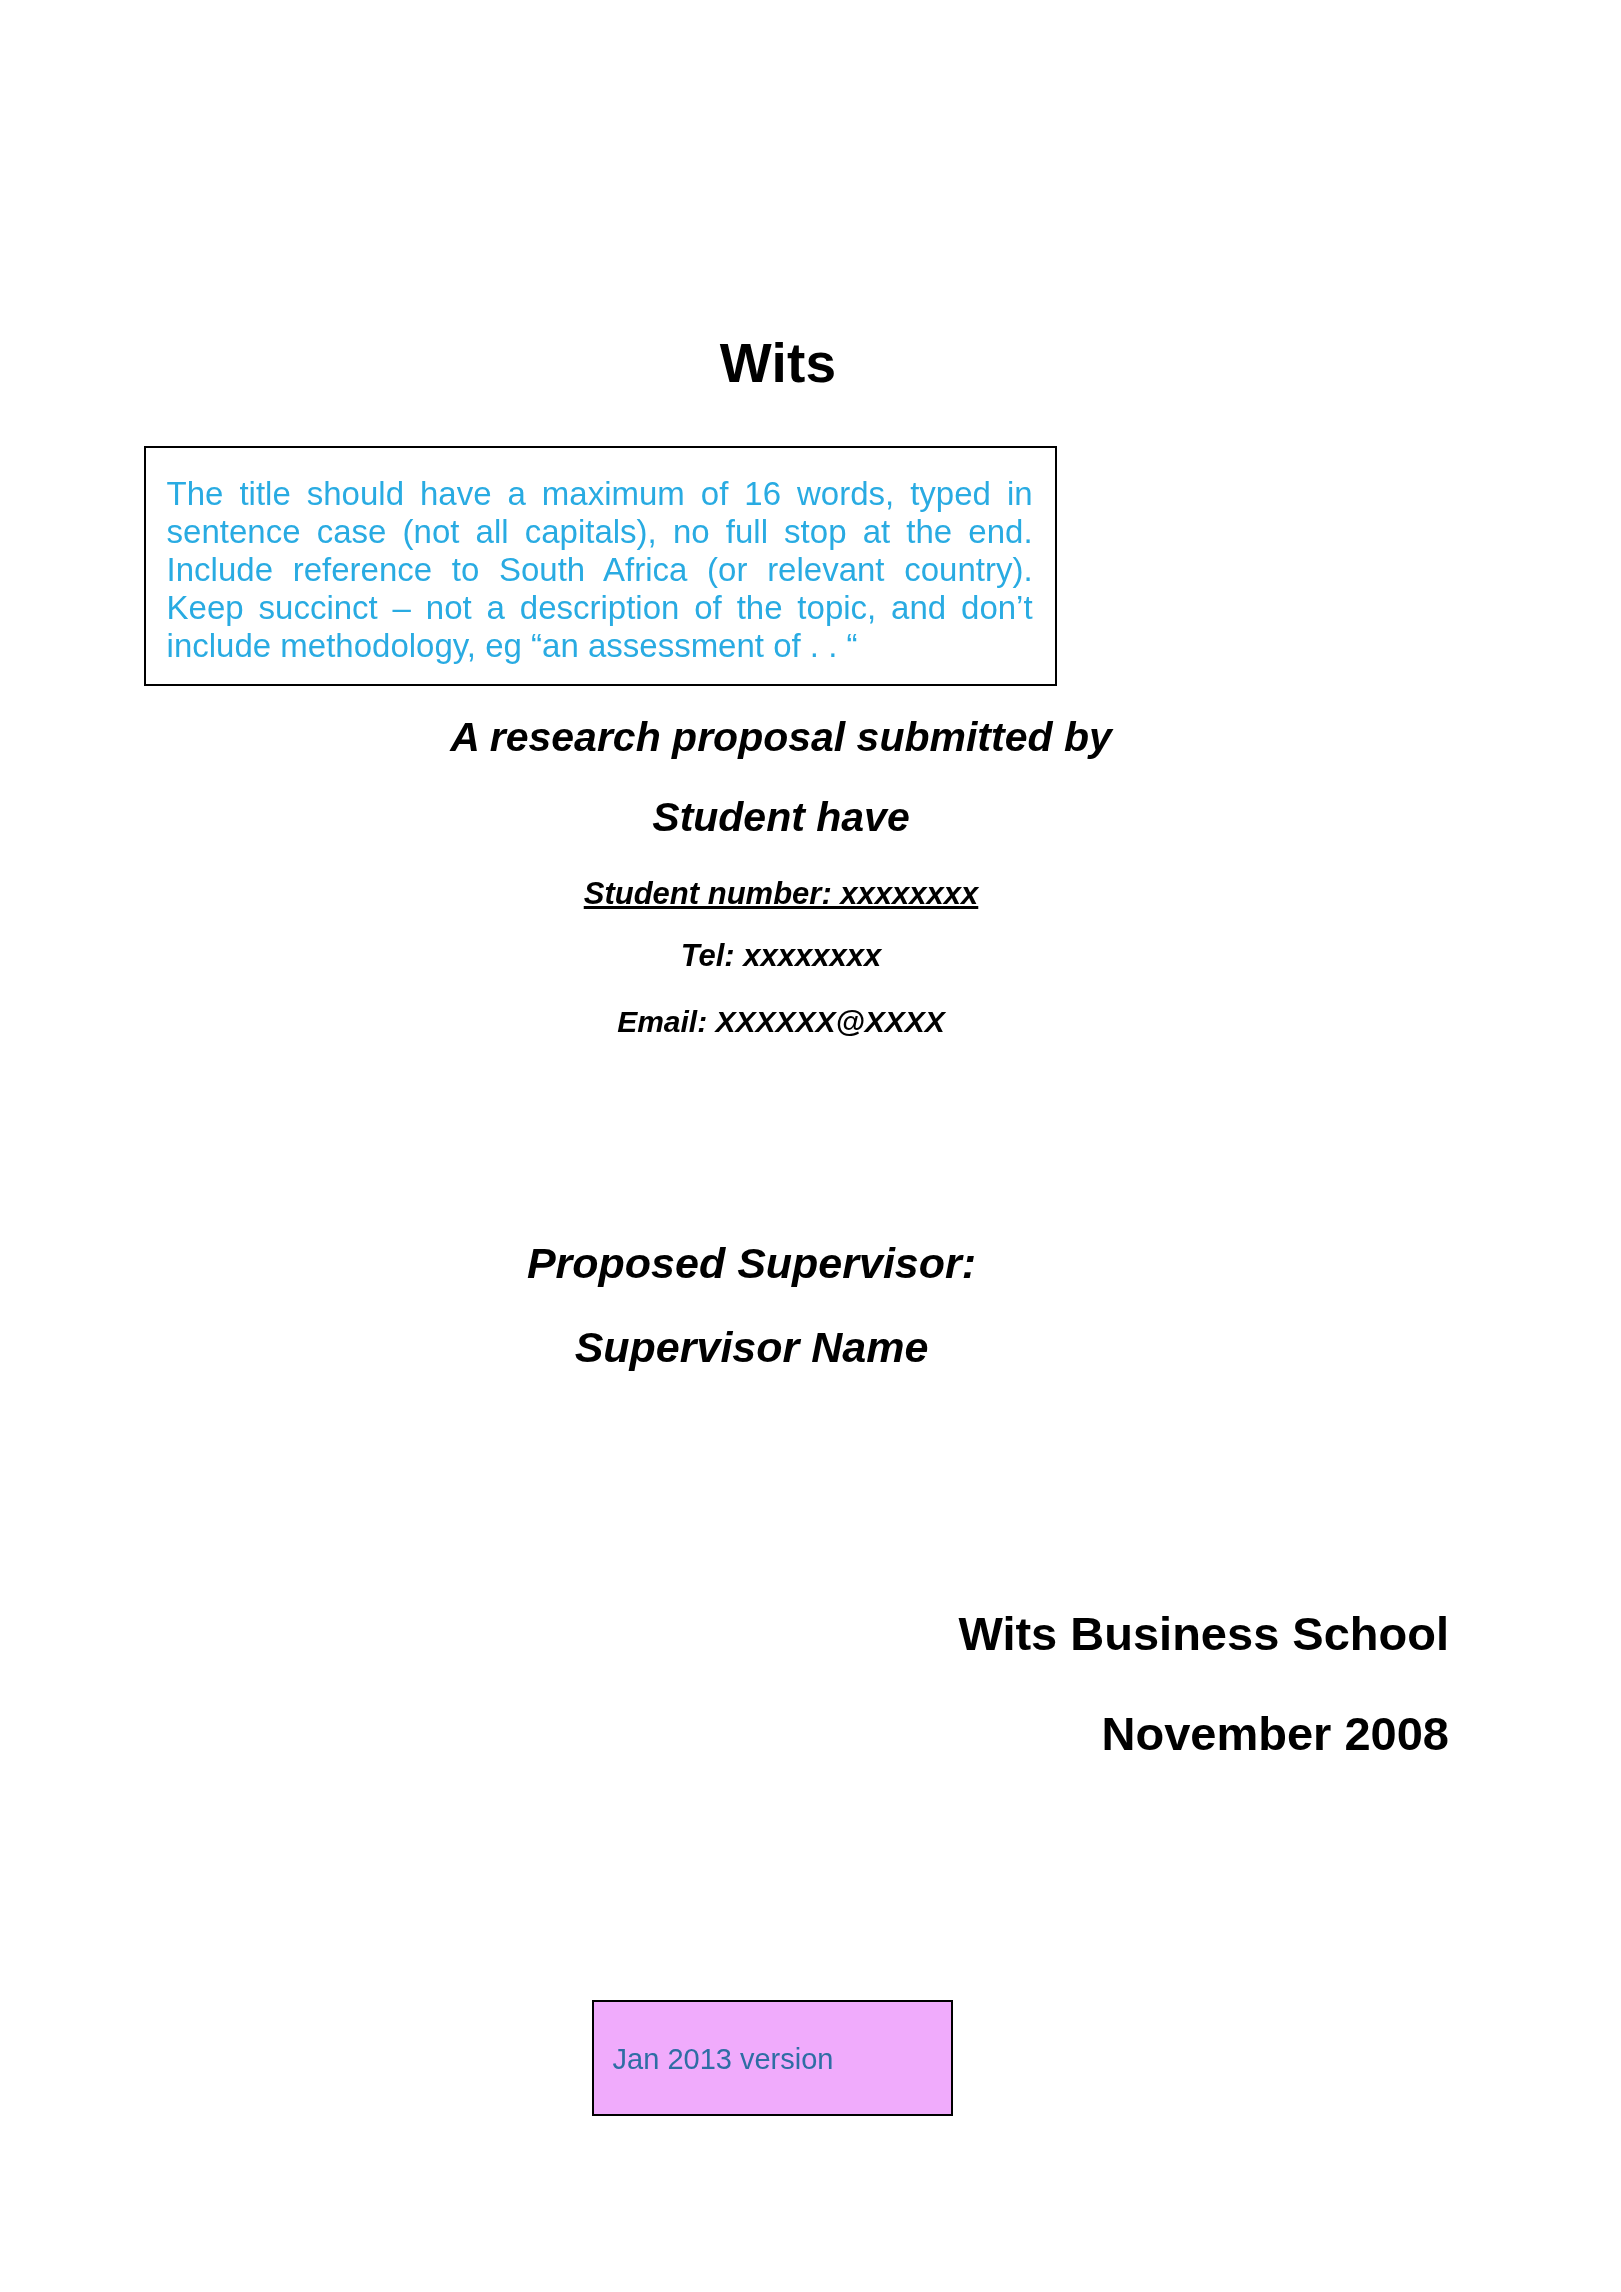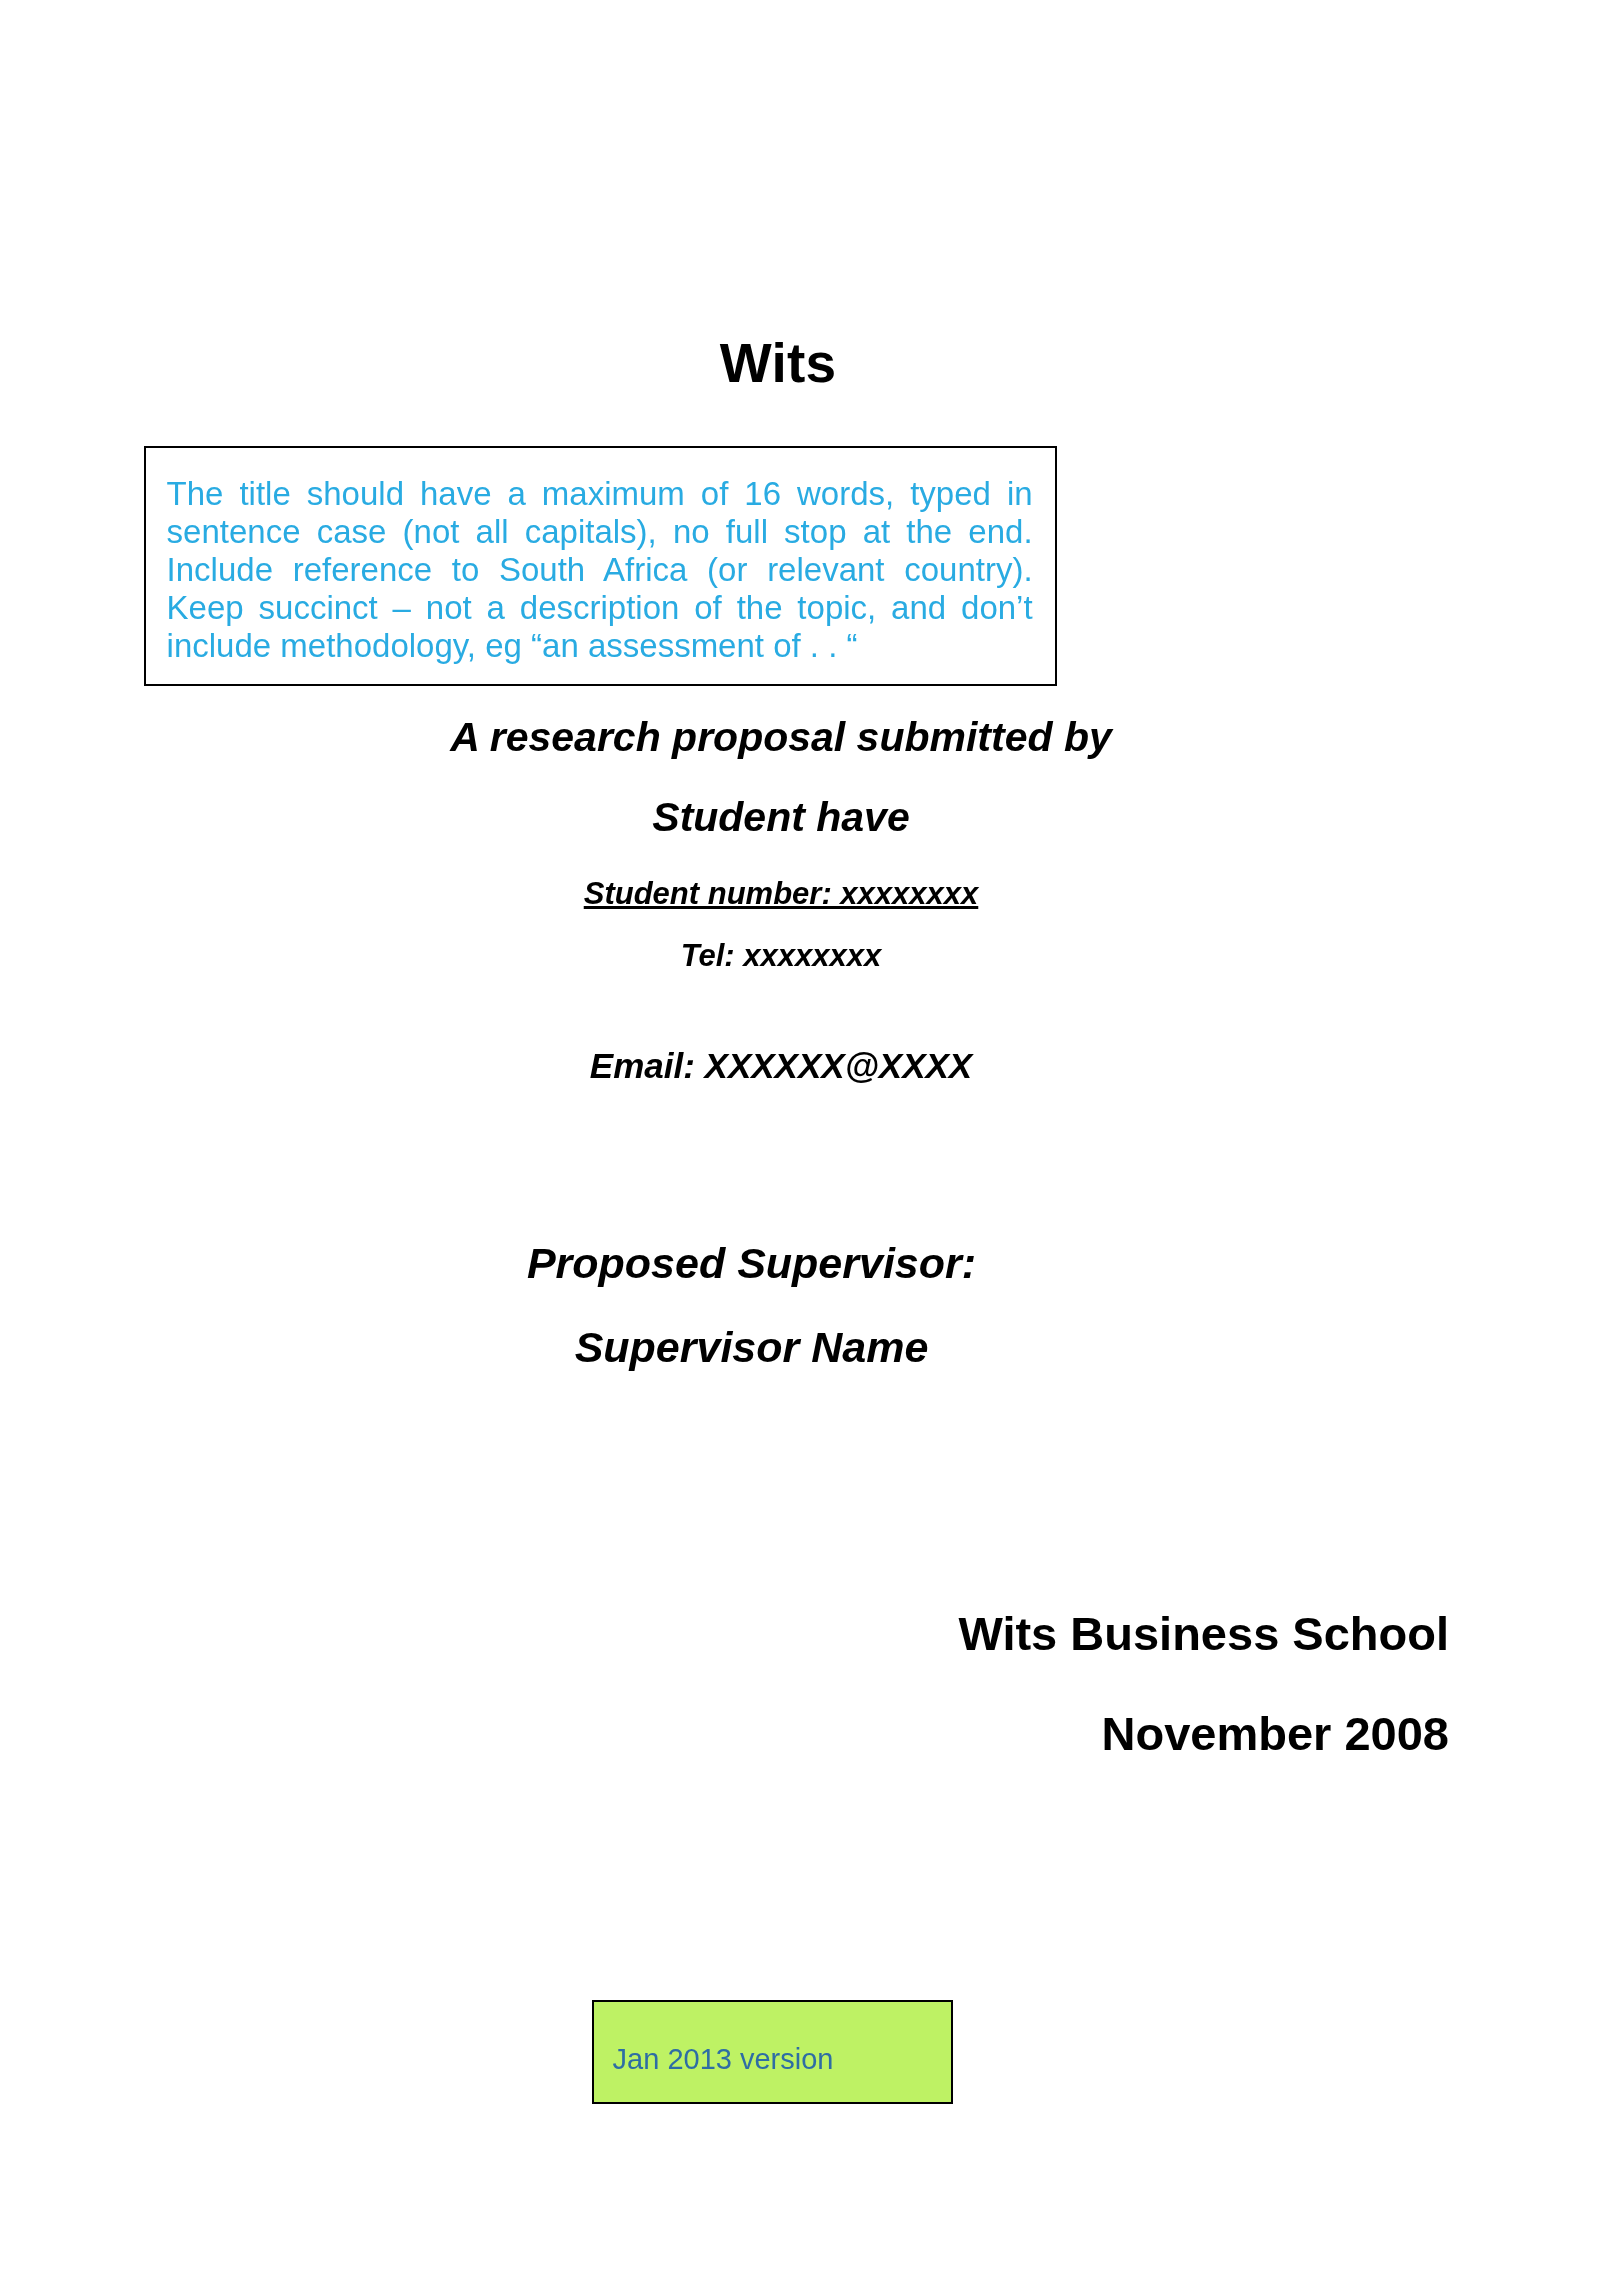--- a/index.html
+++ b/index.html
@@ -99,25 +99,25 @@
 
   .line-tel {
     font-size: 31px;
     font-weight: bold;
     font-style: italic;
     line-height: 1.4;
     margin-top: 18.6px;
   }
 
   .line-email {
-    font-size: 35px;
-    font-weight: bold;
-    font-style: italic;
-    line-height: 1.4;
-    margin-top: 64px;
+    font-size: 30px;
+    font-weight: bold;
+    font-style: italic;
+    line-height: 1.4;
+    margin-top: 24px;
   }
 
   
   .supervisor-block {
     position: absolute;
     left: 0;
     top: 1233px;
     width: 1621px;
     padding-right: 118px;
     box-sizing: border-box;
@@ -161,24 +161,24 @@
     margin-top: 41px;
     white-space: nowrap;
   }
 
   
   .version-box {
     position: absolute;
     left: 592px;
     top: 2000px;
     width: 361px;
-    height: 104px;
+    height: 116px;
     border: 2.9px solid #000000;
     box-sizing: border-box;
-    background: #bef264;
+    background: #f0abfc;
   }
 
   .version-text {
     position: absolute;
     left: 18.6px;
     top: 40px;
     color: #2e6da4;
     font-size: 29px;
     line-height: 1.2;
     white-space: nowrap;

